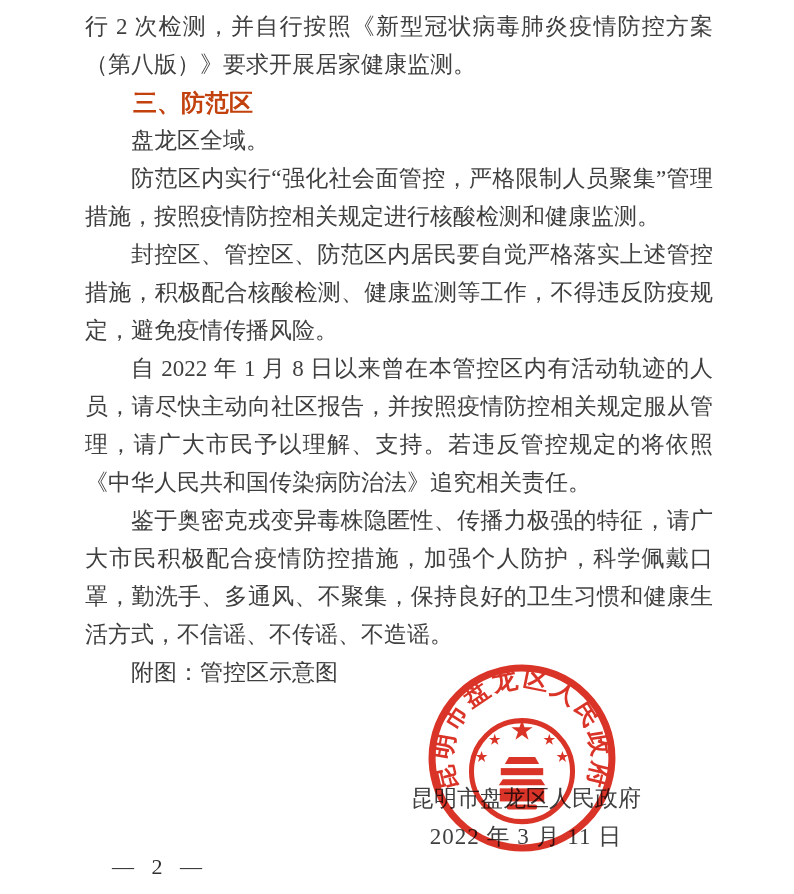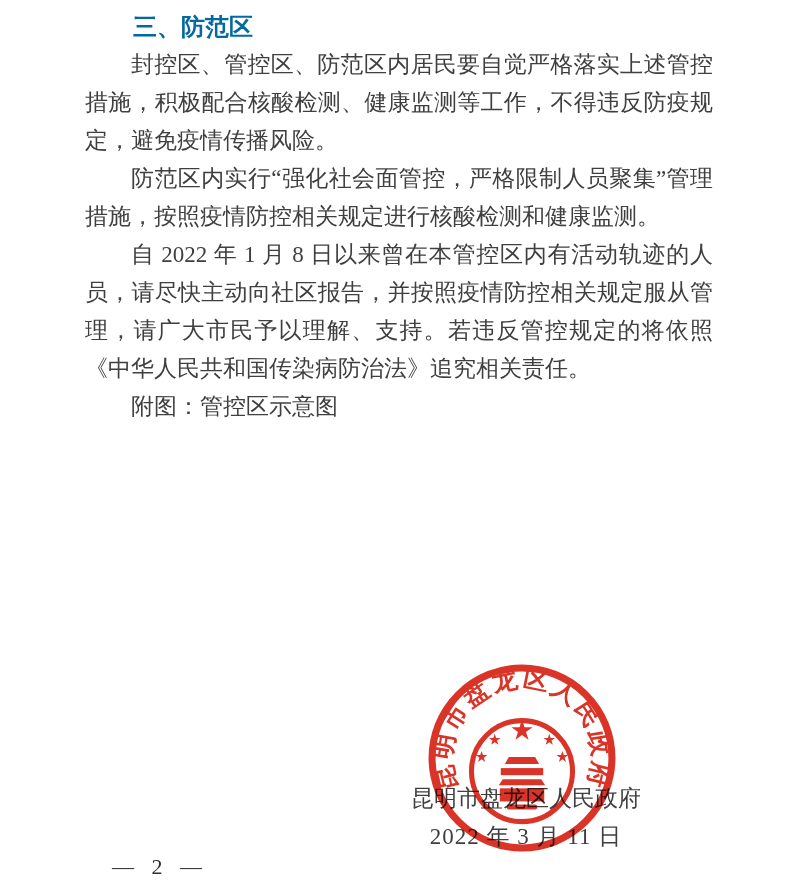--- a/index.html
+++ b/index.html
@@ -17,21 +17,21 @@
     width:628px;
     font-size:23px;
     line-height:38px;
     text-align:justify;
   }
   .para{margin:0;text-indent:2em;}
   .para.continuation{text-indent:0;}
   .para.heading{
     font-family:"DejaVu Sans","Liberation Sans",sans-serif;
     font-weight:bold;
-    color:#0369a1;
+    color:#c2410c;
     font-size:24px;
   }
   .para.attachment{}
   .signature-block{
     position:absolute;
     left:376px;top:780px;
     width:300px;
     text-align:center;
     font-size:23px;
     line-height:38px;
@@ -58,24 +58,27 @@
     font-family:"DejaVu Sans","Liberation Sans",sans-serif;
     font-weight:bold;
   }
 </style>
 </head>
 <body>
 
 <div class="page">
 
   <div class="textcol">
+    <p class="para continuation">行 2 次检测，并自行按照《新型冠状病毒肺炎疫情防控方案（第八版）》要求开展居家健康监测。</p>
     <p class="para heading">三、防范区</p>
+    <p class="para">盘龙区全域。</p>
+    <p class="para">防范区内实行“强化社会面管控，严格限制人员聚集”管理措施，按照疫情防控相关规定进行核酸检测和健康监测。</p>
     <p class="para">封控区、管控区、防范区内居民要自觉严格落实上述管控措施，积极配合核酸检测、健康监测等工作，不得违反防疫规定，避免疫情传播风险。</p>
-    <p class="para">防范区内实行“强化社会面管控，严格限制人员聚集”管理措施，按照疫情防控相关规定进行核酸检测和健康监测。</p>
     <p class="para">自 2022 年 1 月 8 日以来曾在本管控区内有活动轨迹的人员，请尽快主动向社区报告，并按照疫情防控相关规定服从管理，请广大市民予以理解、支持。若违反管控规定的将依照《中华人民共和国传染病防治法》追究相关责任。</p>
+    <p class="para">鉴于奥密克戎变异毒株隐匿性、传播力极强的特征，请广大市民积极配合疫情防控措施，加强个人防护，科学佩戴口罩，勤洗手、多通风、不聚集，保持良好的卫生习惯和健康生活方式，不信谣、不传谣、不造谣。</p>
     <p class="para attachment">附图：管控区示意图</p>
   </div>
 
   <div class="signature-block">
     <div class="issuer">昆明市盘龙区人民政府</div>
     <div class="date">2022 年 3 月 11 日</div>
   </div>
 
   <div class="page-number">— 2 —</div>
 

